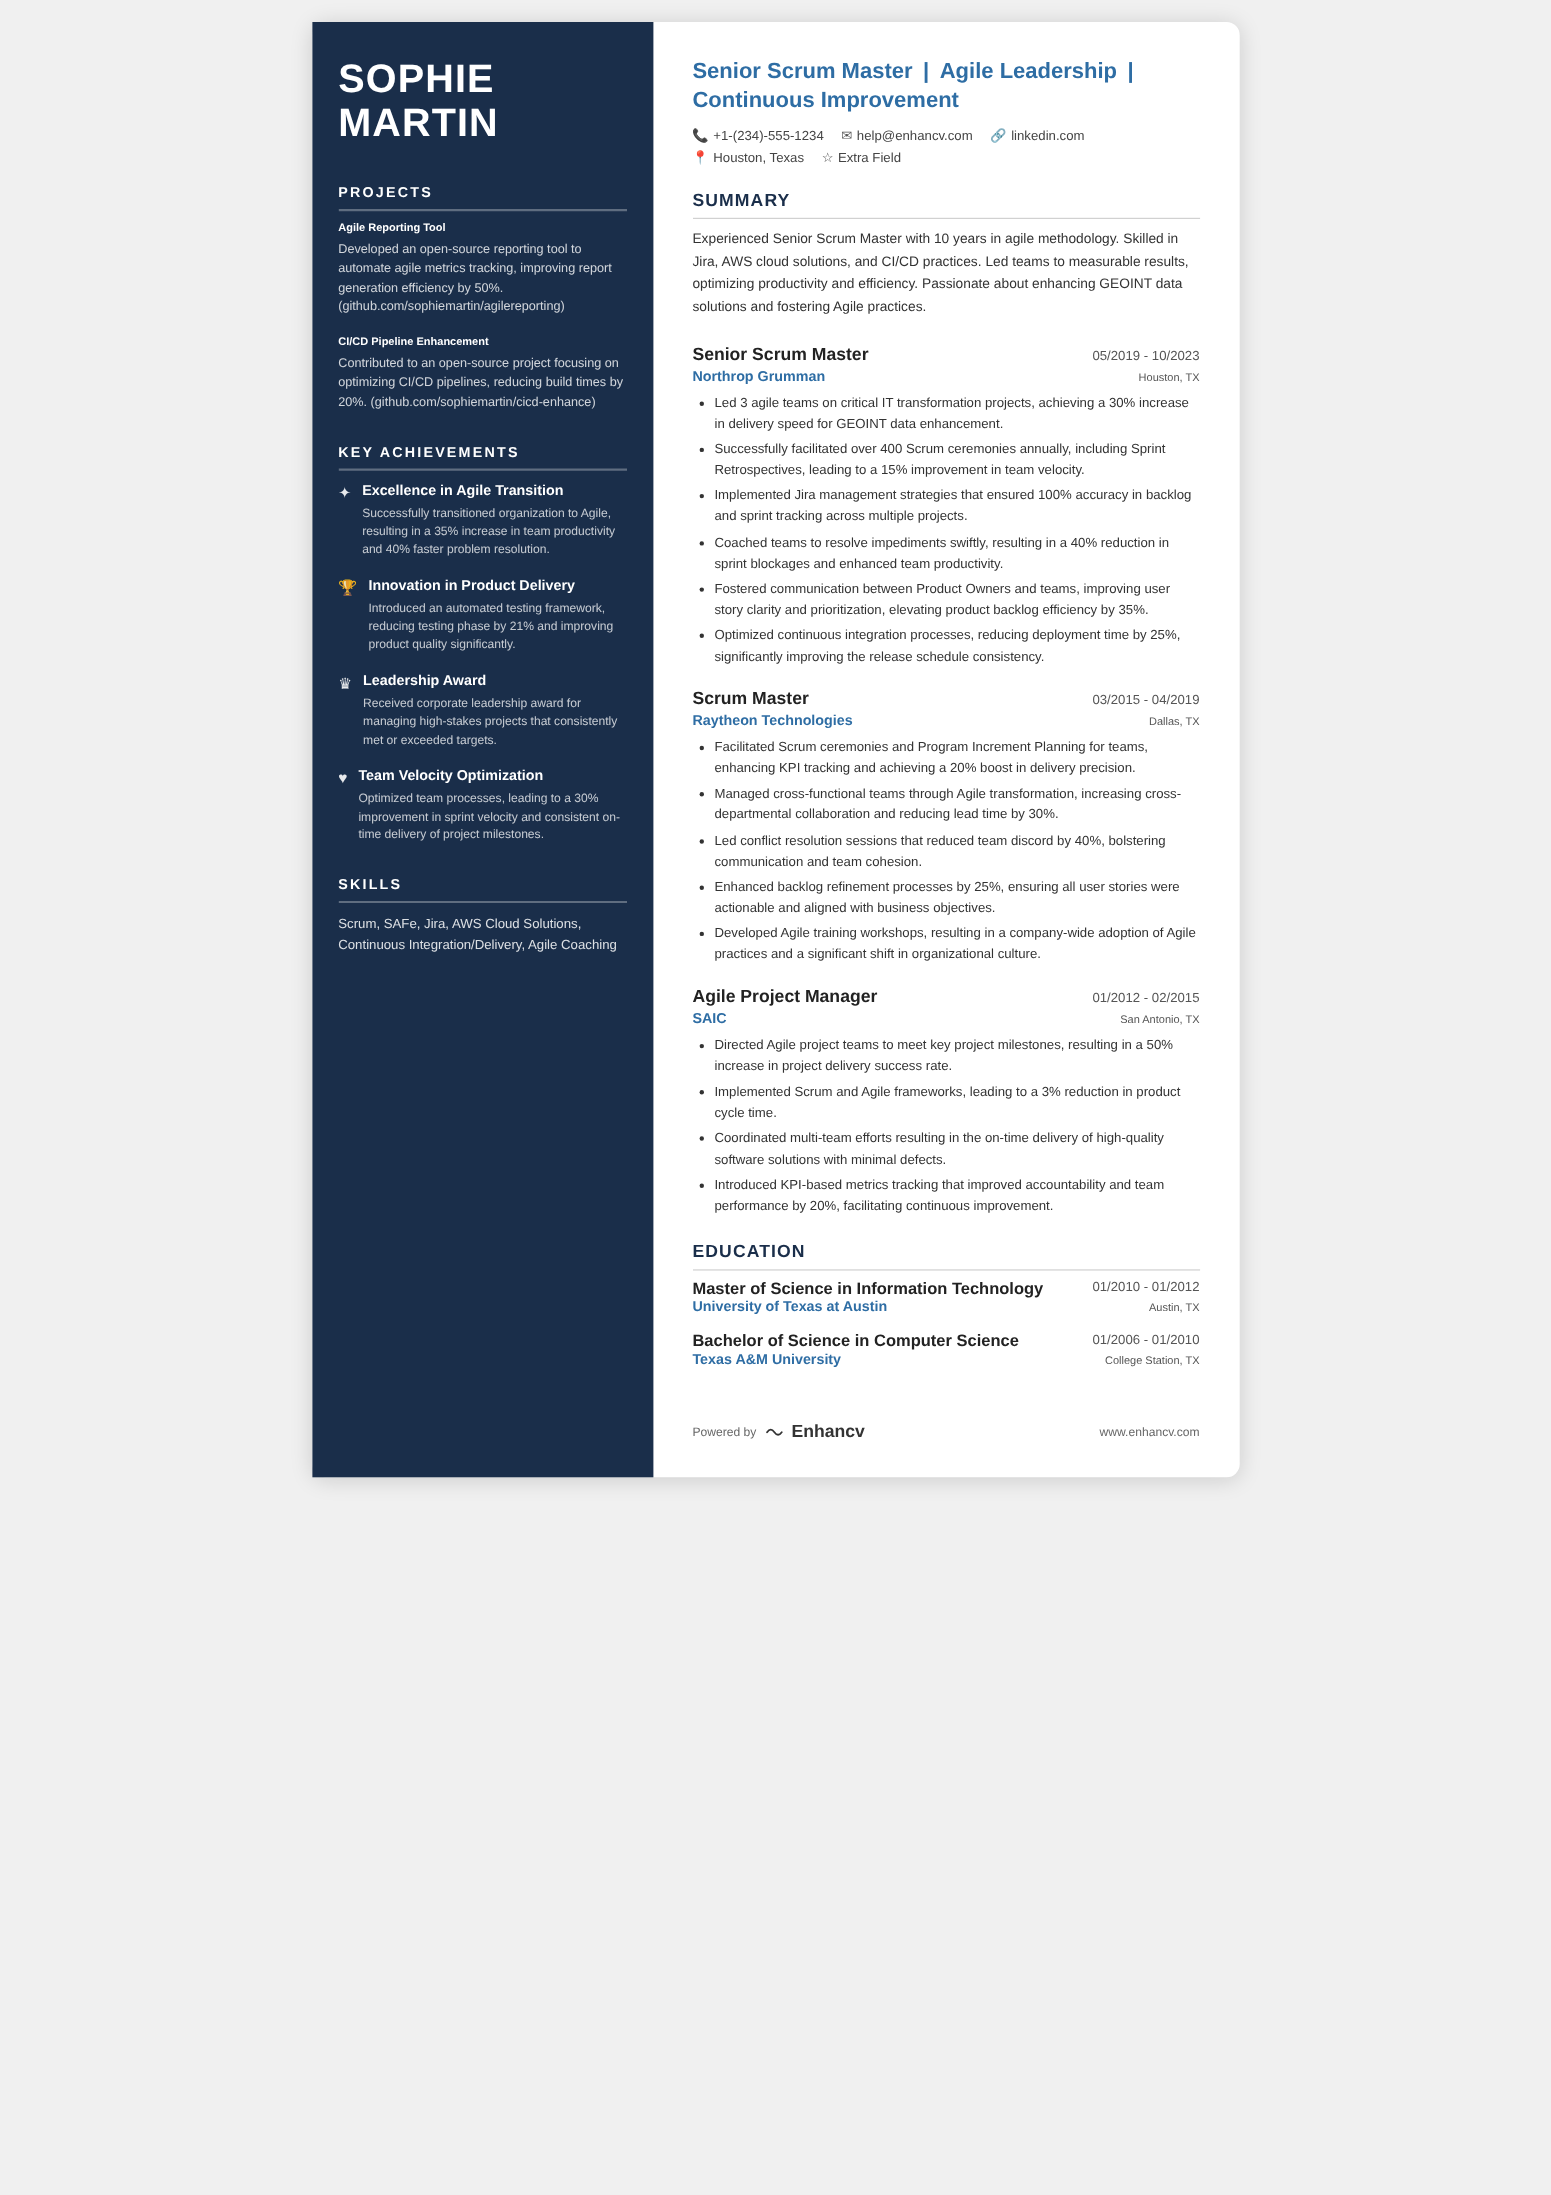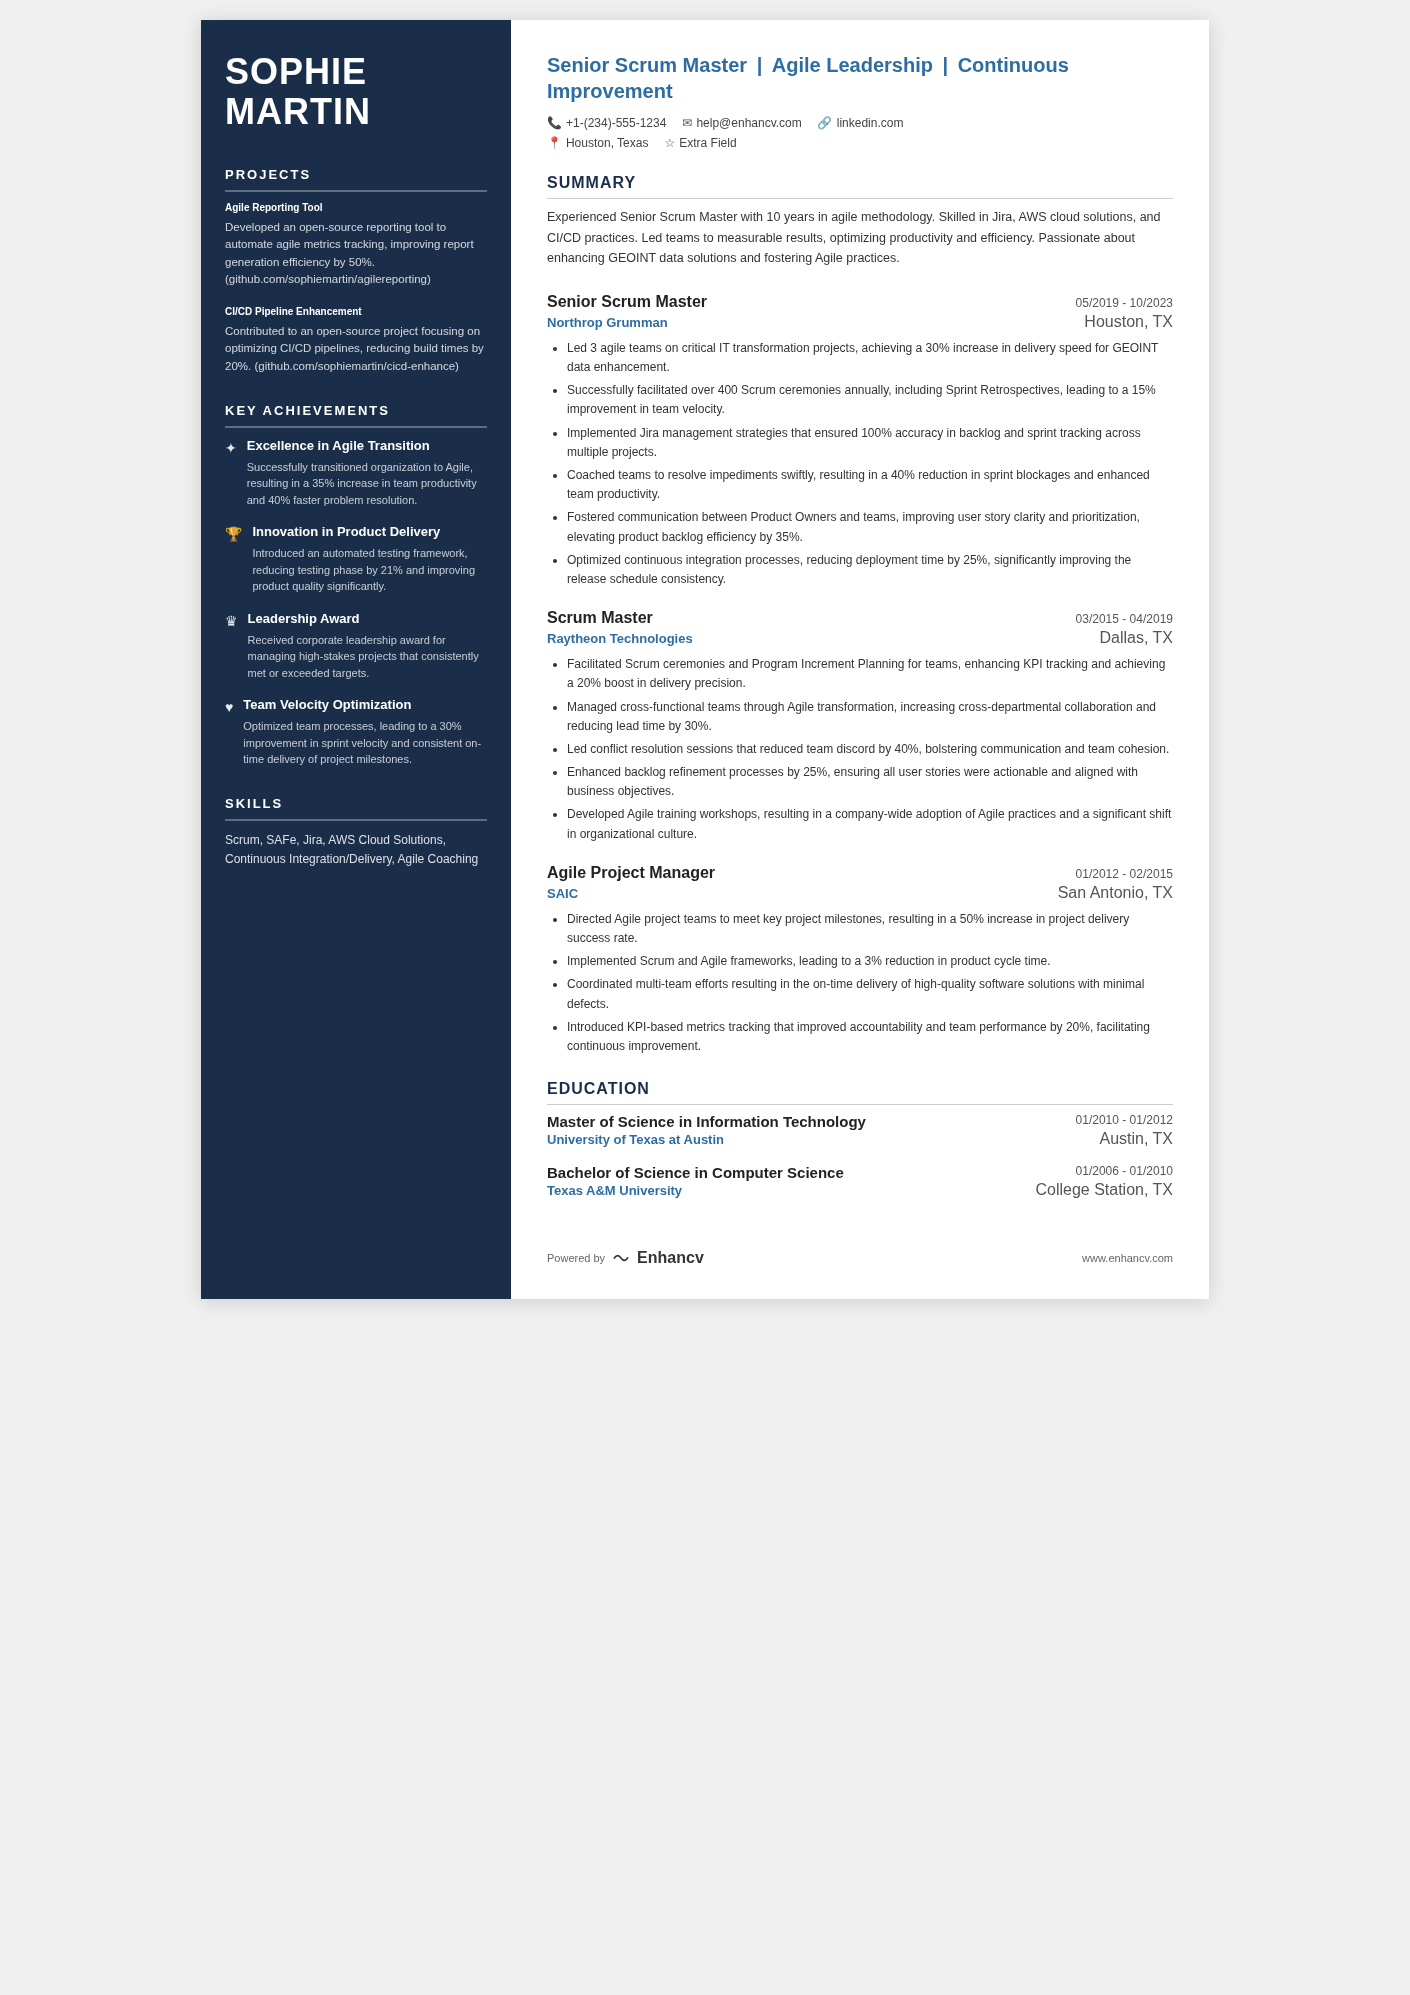--- a/index.html
+++ b/index.html
@@ -1,17 +1,17 @@
 <!DOCTYPE html>
 <html><head>
   <meta charset="utf-8">
   <style>
     * { margin: 0; padding: 0; box-sizing: border-box; }
     body { font-family: Arial, sans-serif; background: #f0f0f0; display: flex; justify-content: center; align-items: flex-start; min-height: 100vh; padding: 20px; }
-    .resume { display: flex; width: 1008px; min-height: 1260px; background: white; box-shadow: 0 2px 20px rgba(0,0,0,0.15); }
+    .resume { display: flex; width: 843px; min-height: 1260px; background: white; box-shadow: 0 2px 20px rgba(0,0,0,0.15); border-radius: 12px; }
     
     .sidebar { width: 310px; background: #1a2e4a; color: white; padding: 32px 24px; flex-shrink: 0; }
     .name-block { margin-bottom: 36px; }
     .name-block h1 { font-size: 36px; font-weight: 700; line-height: 1.1; letter-spacing: 1px; color: white; text-transform: uppercase; }
     .sidebar-section { margin-bottom: 28px; }
     .sidebar-section-title { font-size: 13px; font-weight: 700; text-transform: uppercase; letter-spacing: 2px; color: white; margin-bottom: 10px; padding-bottom: 8px; border-bottom: 2px solid rgba(255,255,255,0.3); }
     .project-item { margin-bottom: 18px; }
     .project-name { font-size: 10px; font-weight: 700; color: white; margin-bottom: 6px; }
     .project-desc { font-size: 11.5px; color: rgba(255,255,255,0.8); line-height: 1.5; }
     .achievement-item { margin-bottom: 16px; display: flex; gap: 10px; }
@@ -29,21 +29,21 @@
     .contact-icon { color: #555; font-size: 12px; }
     .section { margin-bottom: 24px; }
     .section-title { font-size: 16px; font-weight: 700; color: #1a2e4a; text-transform: uppercase; letter-spacing: 1px; margin-bottom: 8px; padding-bottom: 6px; border-bottom: 1.5px solid #ccc; }
     .summary-text { font-size: 12.5px; color: #333; line-height: 1.65; }
     .exp-item { margin-bottom: 20px; }
     .exp-header { display: flex; justify-content: space-between; align-items: baseline; margin-bottom: 2px; }
     .exp-role { font-size: 16px; font-weight: 600; color: #222; }
     .exp-dates { font-size: 12px; color: #555; }
     .exp-sub { display: flex; justify-content: space-between; align-items: baseline; margin-bottom: 8px; }
     .exp-company { font-size: 13px; font-weight: 600; color: #2e6da4; }
-    .exp-location { font-size: 16px; color: #555; }
+    .exp-location { font-size: 10px; color: #555; }
     .exp-bullets { list-style: disc; padding-left: 20px; }
     .exp-bullets li { font-size: 12px; color: #333; line-height: 1.6; margin-bottom: 4px; }
     .edu-item { margin-bottom: 16px; }
     .edu-header { display: flex; justify-content: space-between; align-items: flex-start; }
     .edu-degree { font-size: 15px; font-weight: 600; color: #222; flex: 1; padding-right: 12px; }
     .edu-dates { font-size: 12px; color: #555; }
     .edu-sub { display: flex; justify-content: space-between; align-items: baseline; }
     .edu-school { font-size: 13px; font-weight: 600; color: #2e6da4; }
     .footer { margin-top: 40px; display: flex; justify-content: space-between; align-items: center; padding-top: 10px; }
     .footer-left { font-size: 11px; color: #666; display: flex; align-items: center; gap: 6px; }

